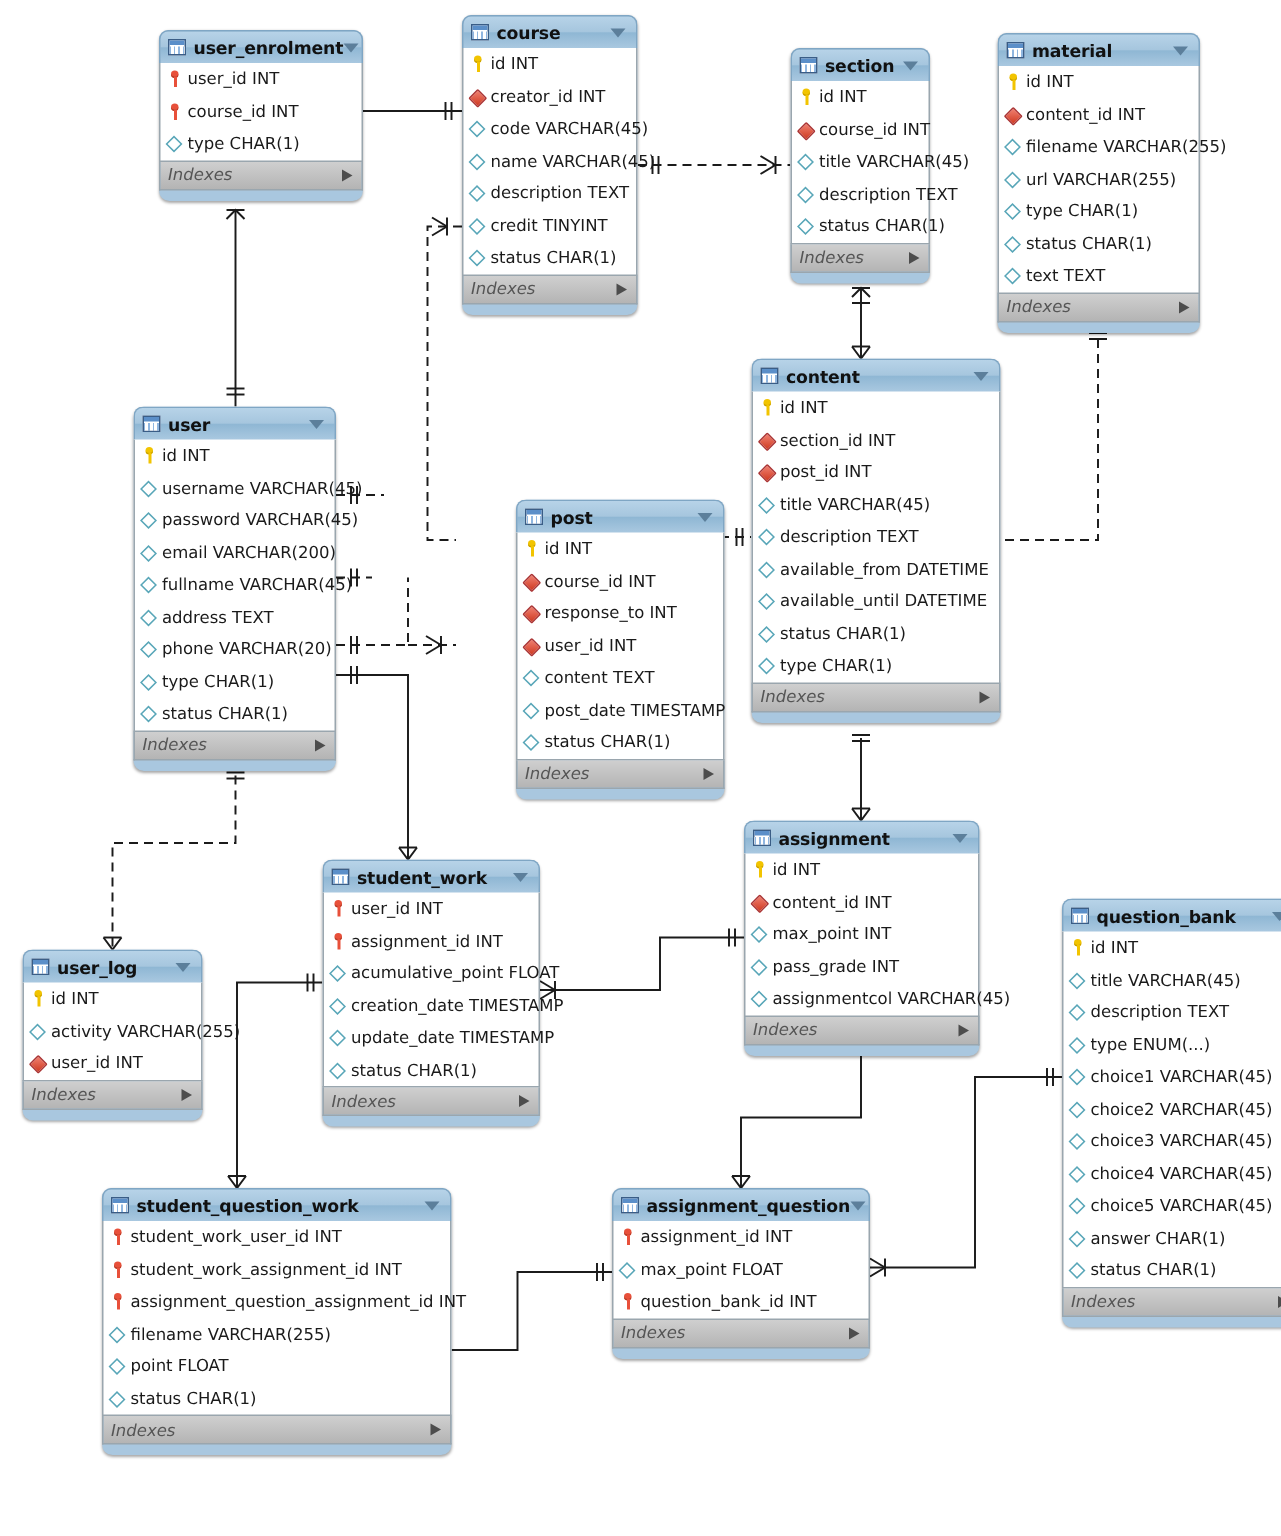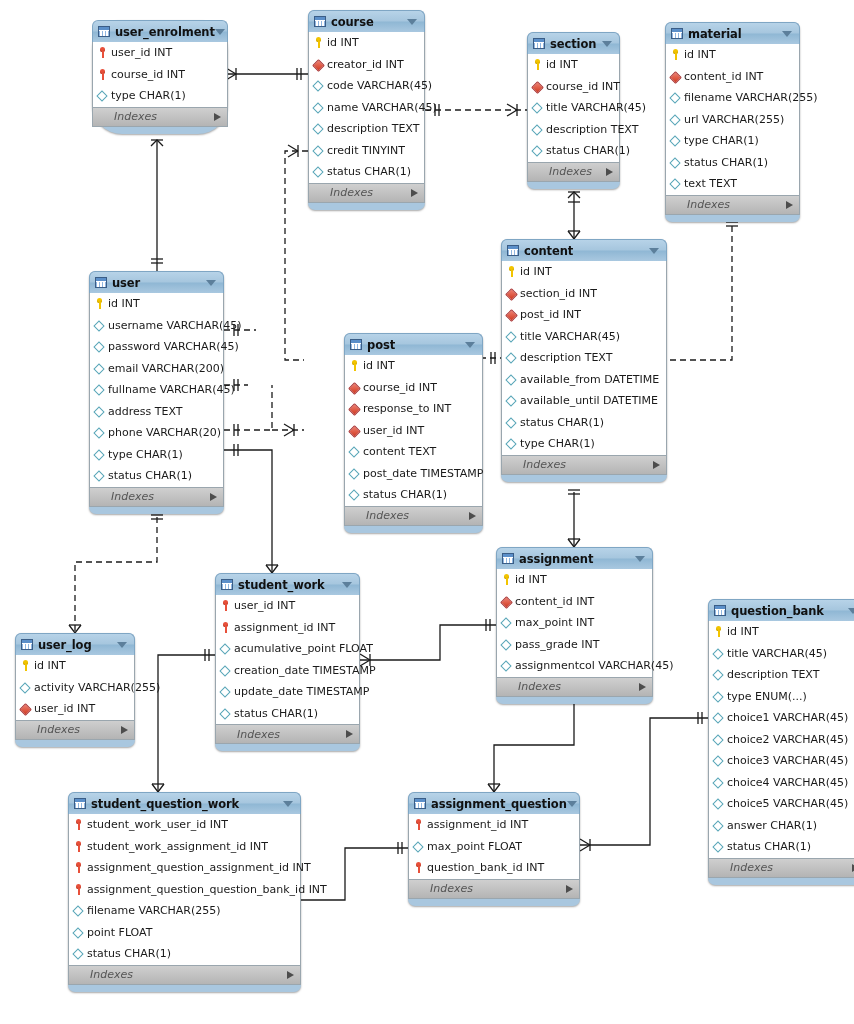--- a/index.html
+++ b/index.html
@@ -18,21 +18,21 @@
        display:flex;align-items:center;padding:0 5px;box-sizing:border-box;}
   .tbl .hdr .tname{flex:1;font-size:11.5px;font-weight:bold;color:#111;
        padding-left:5px;letter-spacing:-.1px;white-space:nowrap;}
   .tbl .cols{background:#ffffff;border-left:1px solid #9aa6ae;border-right:1px solid #9aa6ae;
        border-bottom:1px solid #9aa6ae;}
   .col{display:flex;align-items:center;height:21.5px;padding-left:4px;box-sizing:border-box;
        font-size:11px;color:#1a1a1a;white-space:nowrap;}
   .col .cname{padding-left:3px;}
   .tbl .idx{height:19px;background:linear-gradient(to bottom,#cfcfcf,#b4b4b4);
        border-left:1px solid #9aa6ae;border-right:1px solid #9aa6ae;border-bottom:1px solid #9aa6ae;
-       display:flex;align-items:center;justify-content:space-between;padding:0 6px 0 21px;
+       display:flex;align-items:center;justify-content:space-between;padding:0 6px 0 5px;
        box-sizing:border-box;font-size:11px;color:#555;font-style:italic;}
   .idx .arrow{width:0;height:0;border-left:7px solid #4d4d4d;border-top:4.5px solid transparent;
        border-bottom:4.5px solid transparent;}
   .hdr .caret{width:0;height:0;border-left:5px solid transparent;border-right:5px solid transparent;
        border-top:6px solid #5c7f9b;margin-right:2px;}
 
   .ticon{width:12px;height:11px;border:1px solid #3a5d86;background:#ffffff;
        box-sizing:border-box;position:relative;flex:none;}
   .ticon:before{content:"";position:absolute;left:0;top:0;right:0;height:3px;background:#5b8fc9;}
   .ticon:after{content:"";position:absolute;left:0;top:4px;right:0;bottom:0;
@@ -171,21 +171,21 @@
     <path d="M408,848 L345,848 L345,900 L274,900"></path>
     <path d="M398,842 L398,854"></path>
         <path d="M402,842 L402,854"></path>
     <path d="M284,894 L284,906"></path>
         <path d="M284,900 L274,894"></path>
         <path d="M284,900 L274,906"></path>
   </g>
 </svg>
 
 <div id="tables-layer">
-      <div class="tbl" style="left: 92px; top: 20px; width: 136px; border-radius: 30px;">
+      <div class="tbl" style="left: 106px; top: 20px; width: 136px;">
         <div class="hdr">
           <span class="ticon"></span>
           <span class="tname">user_enrolment</span>
           <span class="caret"></span>
         </div>
         <div class="cols">
           <div class="col">
             <span class="ic ic-pkr"></span>
             <span class="cname">user_id INT</span>
           </div>
@@ -620,24 +620,20 @@
             <span class="ic ic-pkr"></span>
             <span class="cname">student_work_user_id INT</span>
           </div>
           <div class="col">
             <span class="ic ic-pkr"></span>
             <span class="cname">student_work_assignment_id INT</span>
           </div>
           <div class="col">
             <span class="ic ic-pkr"></span>
             <span class="cname">assignment_question_assignment_id INT</span>
-          </div>
-          <div class="col">
-            <span class="ic ic-pkr"></span>
-            <span class="cname">assignment_question_question_bank_id INT</span>
           </div>
           <div class="col">
             <span class="ic ic-plain"></span>
             <span class="cname">filename VARCHAR(255)</span>
           </div>
           <div class="col">
             <span class="ic ic-plain"></span>
             <span class="cname">point FLOAT</span>
           </div>
           <div class="col">

